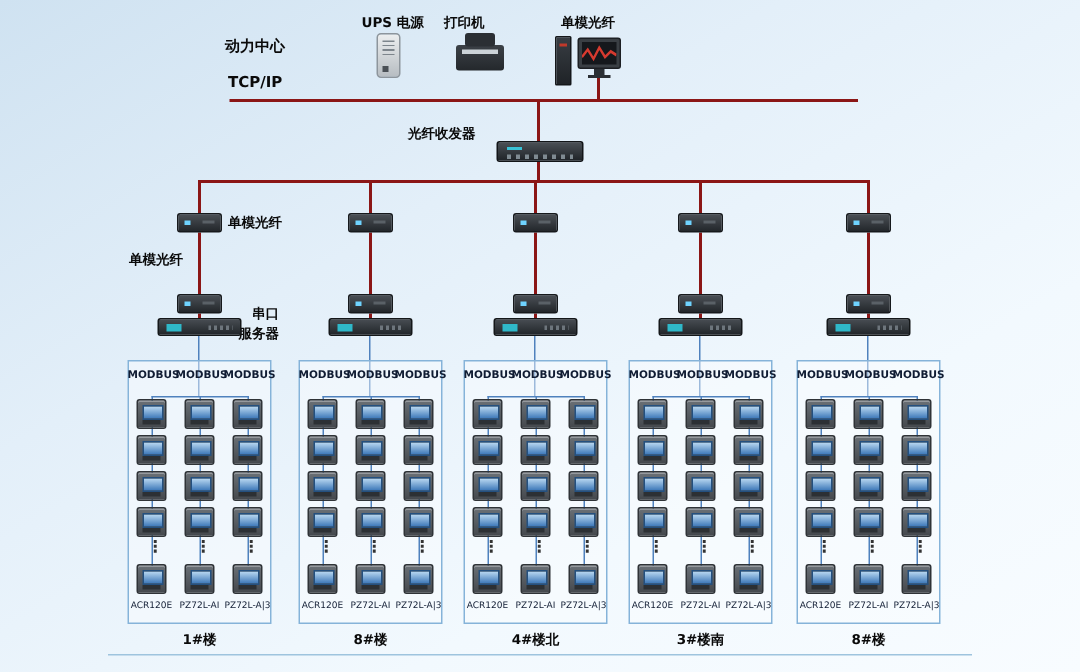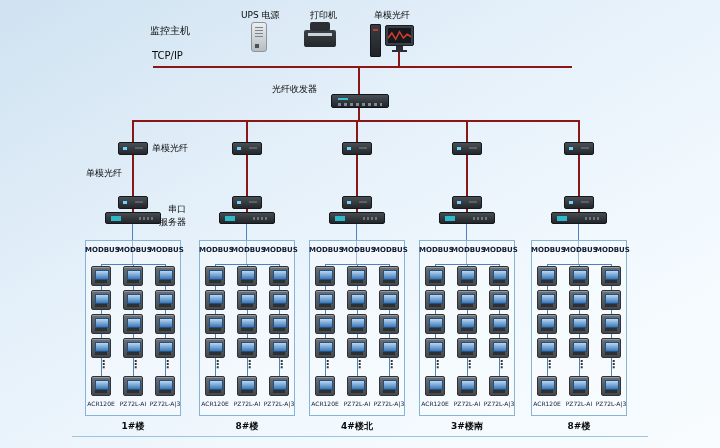--- a/index.html
+++ b/index.html
@@ -2,21 +2,21 @@
 <html><head>
 <meta charset="utf-8">
 <style>
   *{margin:0;padding:0;box-sizing:border-box}
   html,body{width:720px;height:448px;overflow:hidden}
   #canvas{
     position:relative;width:720px;height:448px;
     background:linear-gradient(150deg,#cfe2f1 0%,#e3eff9 35%,#f2f9fe 70%,#f8fcff 100%);
     font-family:"DejaVu Sans","Liberation Sans",sans-serif;color:#0a0a0a;overflow:hidden;
   }
-  .lbl{position:absolute;font-size:10px;font-weight:400;white-space:nowrap;color:#0a0a0a}
+  .lbl{position:absolute;font-size:10px;font-weight:700;white-space:nowrap;color:#0a0a0a}
   .lbl.small{font-size:9px}
   .vline{position:absolute;width:2px;background:#8b1616}
   .hline{position:absolute;height:2px;background:#8b1616}
   .vline.blue{width:1px;background:#4f81bd}
   .hline.blue{height:1px;background:#4f81bd}
 
   
   #ups-icon{position:absolute;left:251px;top:22px;width:16px;height:30px;
     background:linear-gradient(180deg,#eceeef,#b7bdc2);border:1px solid #8d959c;border-radius:3px}
   #ups-icon:before{content:"";position:absolute;left:3px;top:4px;right:3px;height:10px;
@@ -73,23 +73,23 @@
     box-shadow:inset 0 1px 0 rgba(255,255,255,.3)}
   .meter:before{content:"";position:absolute;left:3px;top:3px;width:12px;height:8px;
     background:linear-gradient(180deg,#b9d8f1,#3c77b8);border:1px solid #24507f}
   .meter:after{content:"";position:absolute;left:3px;bottom:2px;width:12px;height:3px;background:#2c3034}
 </style>
 </head>
 <body>
 
 <div id="canvas">
 
-  <span class="lbl" style="left:150px;top:24px">监控主机</span>
+  <span class="lbl" style="left:150px;top:24px">动力中心</span>
   <span class="lbl small" style="left:241px;top:9px">UPS 电源</span>
-  <span class="lbl small" style="left:310px;top:9px">打印机</span>
+  <span class="lbl small" style="left:296px;top:9px">打印机</span>
   <span class="lbl small" style="left:374px;top:9px">单模光纤</span>
 
   <div id="ups-icon"></div>
   <div id="printer-icon"></div>
   <div id="host-icon">
     <div class="tower"></div>
     <div class="mon">
       <svg class="scr" viewBox="0 0 24 12" preserveAspectRatio="none">
         <polyline points="0,8 4,4 8,9 12,3 16,8 20,5 24,7" stroke="#d63a2f" stroke-width="1.5" fill="none"></polyline>
       </svg>

